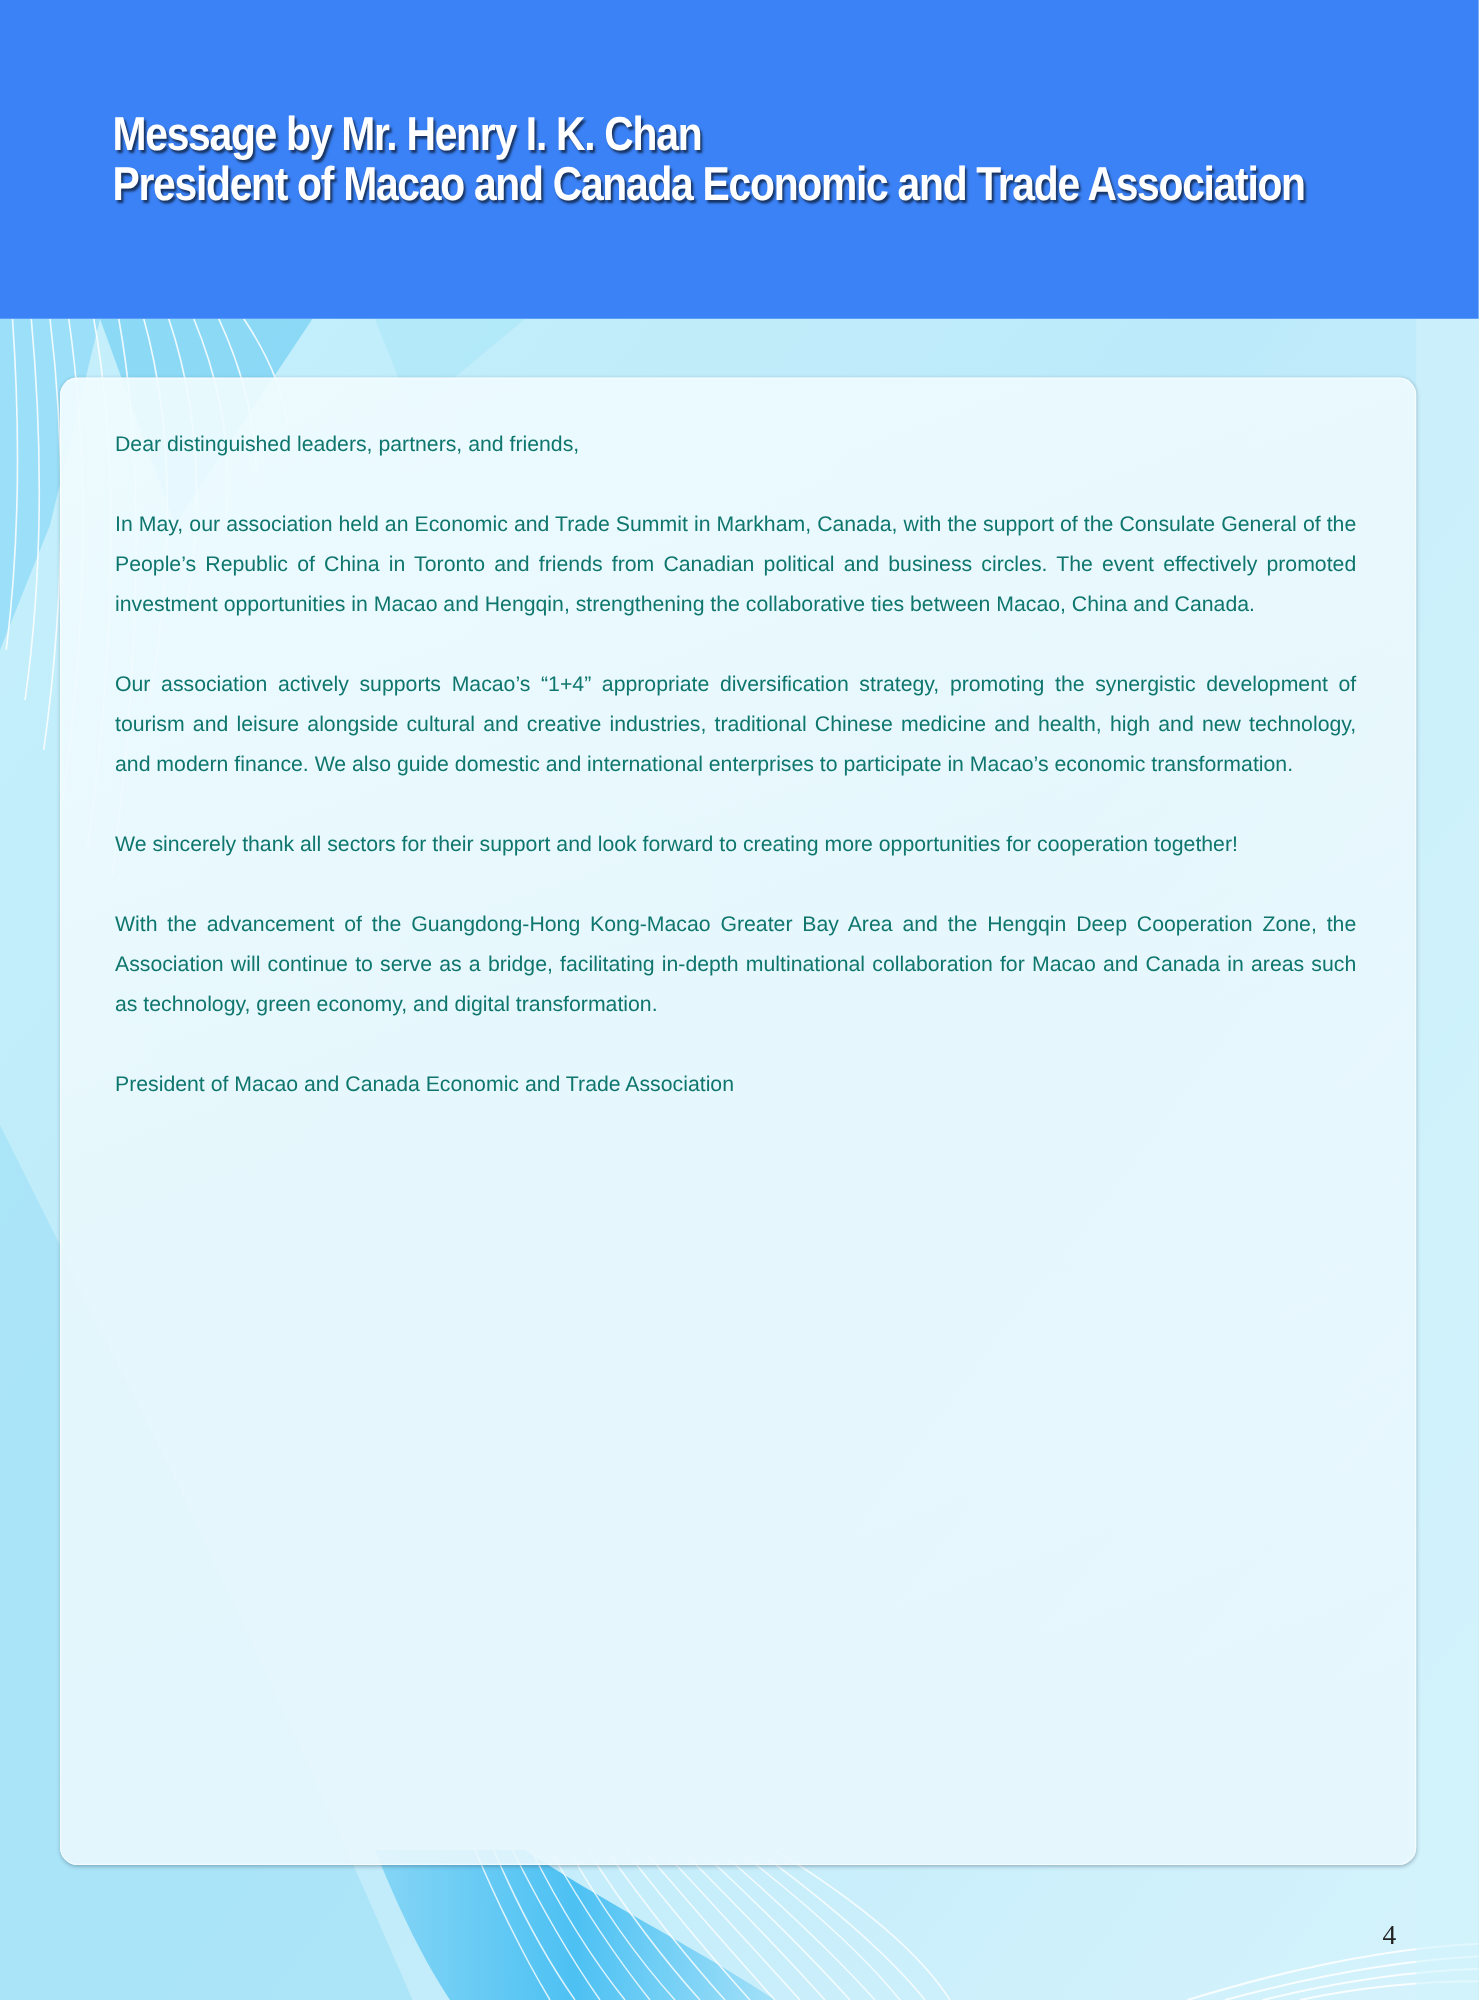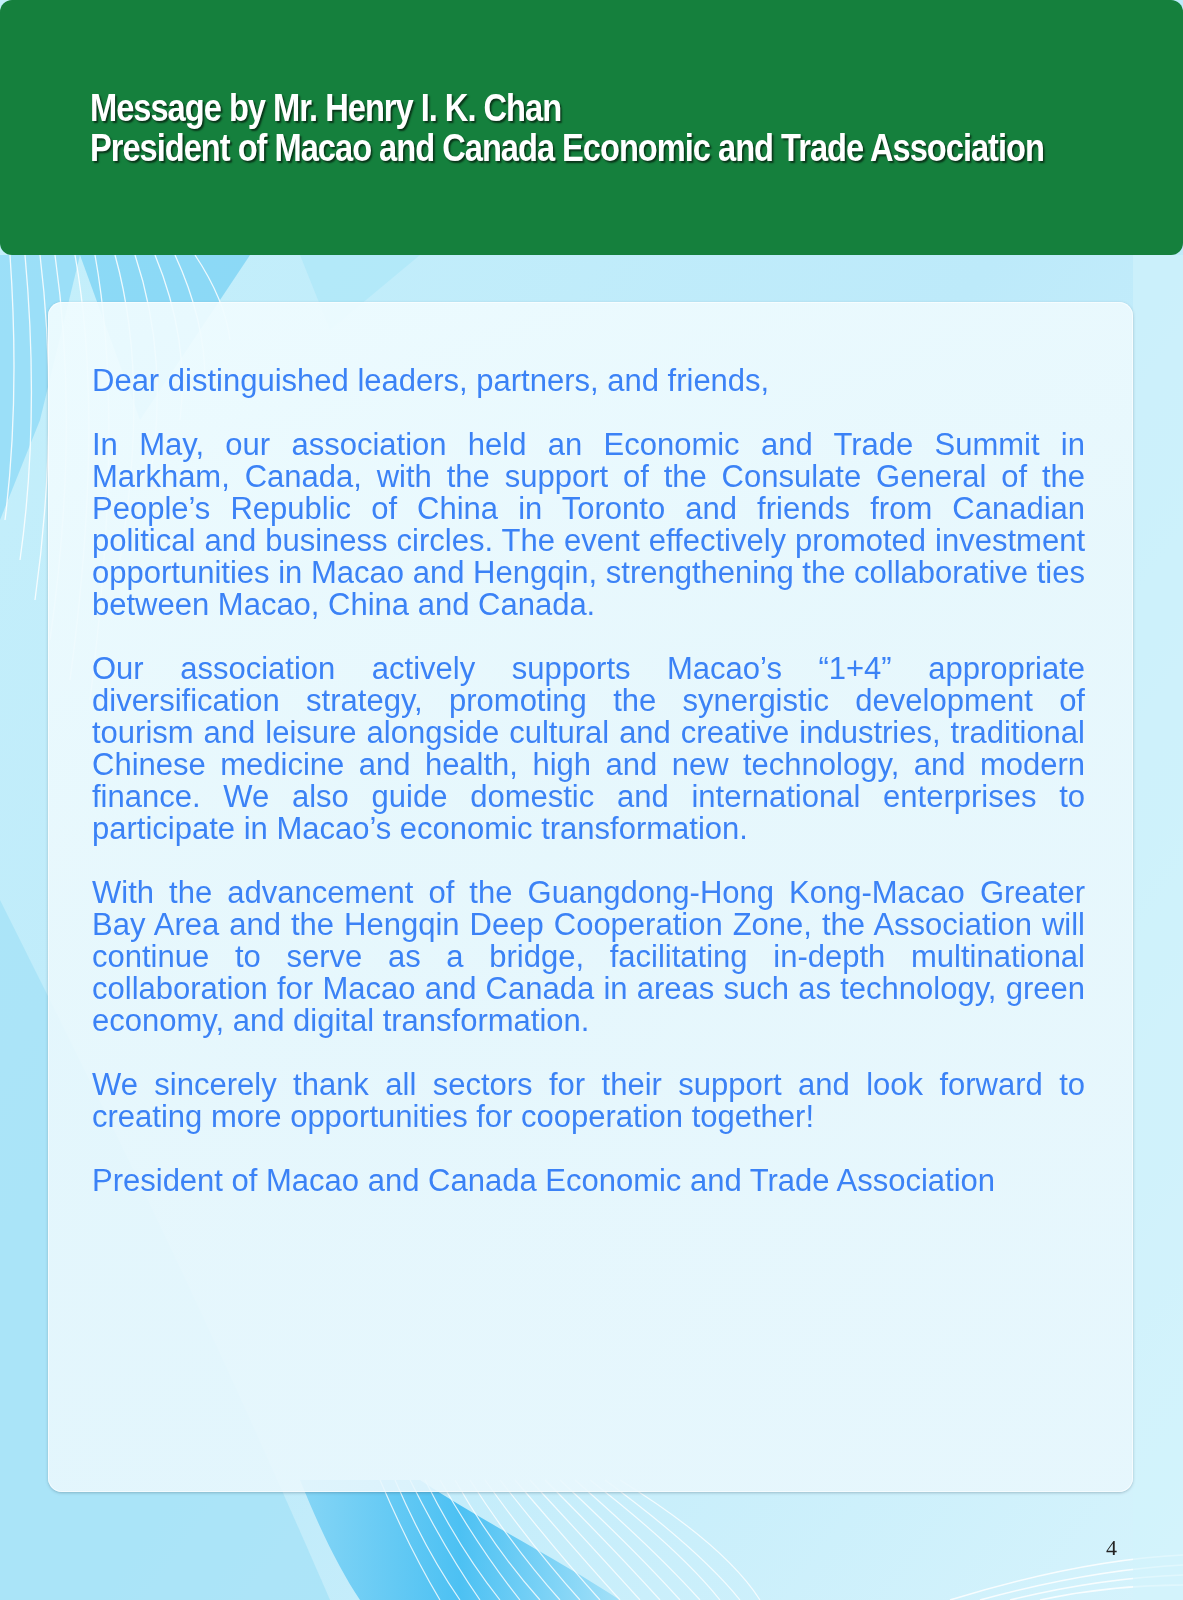--- a/index.html
+++ b/index.html
@@ -17,22 +17,21 @@
     .bg-layer {
       position: absolute;
       left: 0; top: 0;
       width: 1183px; height: 1600px;
     }
     .header {
       position: absolute;
       left: 0; top: 0;
       width: 1183px;
       height: 255px;
-      background: #15803d;
-      border-radius: 12px;
+      background: #3b82f6;
     }
     .header-title {
       position: absolute;
       left: 90px;
       top: 88px;
       margin: 0;
       color: #ffffff;
       font-family: "Liberation Sans", sans-serif;
       font-weight: bold;
       font-size: 38px;
@@ -54,25 +53,24 @@
       height: 1190px;
       border-radius: 14px;
       background: linear-gradient(160deg, rgba(240,252,255,0.93) 0%, rgba(236,249,253,0.88) 40%, rgba(232,247,253,0.9) 100%);
       box-shadow: 0 1px 3px rgba(60,90,110,0.35), inset 0 0 0 1px rgba(255,255,255,0.6);
     }
     .letter {
       position: absolute;
       left: 92px;
       top: 340px;
       width: 993px;
-      color: #3b82f6;
+      color: #0f766e;
       font-family: "Liberation Sans", sans-serif;
-      font-size: 31px;
+      font-size: 17px;
       line-height: 32px;
-      margin-top: 25px;
     }
     .letter p {
       margin: 0 0 32px 0;
       text-align: justify;
     }
     .letter p.salutation {
       margin-bottom: 32px;
     }
     .letter p.closing-line {
       margin-bottom: 32px;
@@ -162,18 +160,18 @@
     <span>President of Macao and Canada Economic and Trade Association</span>
   </h1>
 </div>
 
 <div class="card"></div>
 
 <div class="letter">
   <p class="salutation">Dear distinguished leaders, partners, and friends,</p>
   <p>In May, our association held an Economic and Trade Summit in Markham, Canada, with the support of the Consulate General of the People’s Republic of China in Toronto and friends from Canadian political and business circles. The event effectively promoted investment opportunities in Macao and Hengqin, strengthening the collaborative ties between Macao, China and Canada.</p>
   <p>Our association actively supports Macao’s “1+4” appropriate diversification strategy, promoting the synergistic development of tourism and leisure alongside cultural and creative industries, traditional Chinese medicine and health, high and new technology, and modern finance. We also guide domestic and international enterprises to participate in Macao’s economic transformation.</p>
+  <p>We sincerely thank all sectors for their support and look forward to creating more opportunities for cooperation together!</p>
   <p>With the advancement of the Guangdong-Hong Kong-Macao Greater Bay Area and the Hengqin Deep Cooperation Zone, the Association will continue to serve as a bridge, facilitating in-depth multinational collaboration for Macao and Canada in areas such as technology, green economy, and digital transformation.</p>
-  <p>We sincerely thank all sectors for their support and look forward to creating more opportunities for cooperation together!</p>
   <p class="closing-line">President of Macao and Canada Economic and Trade Association</p>
 </div>
 
 <div class="page-number">4</div>
 
 </body></html>

